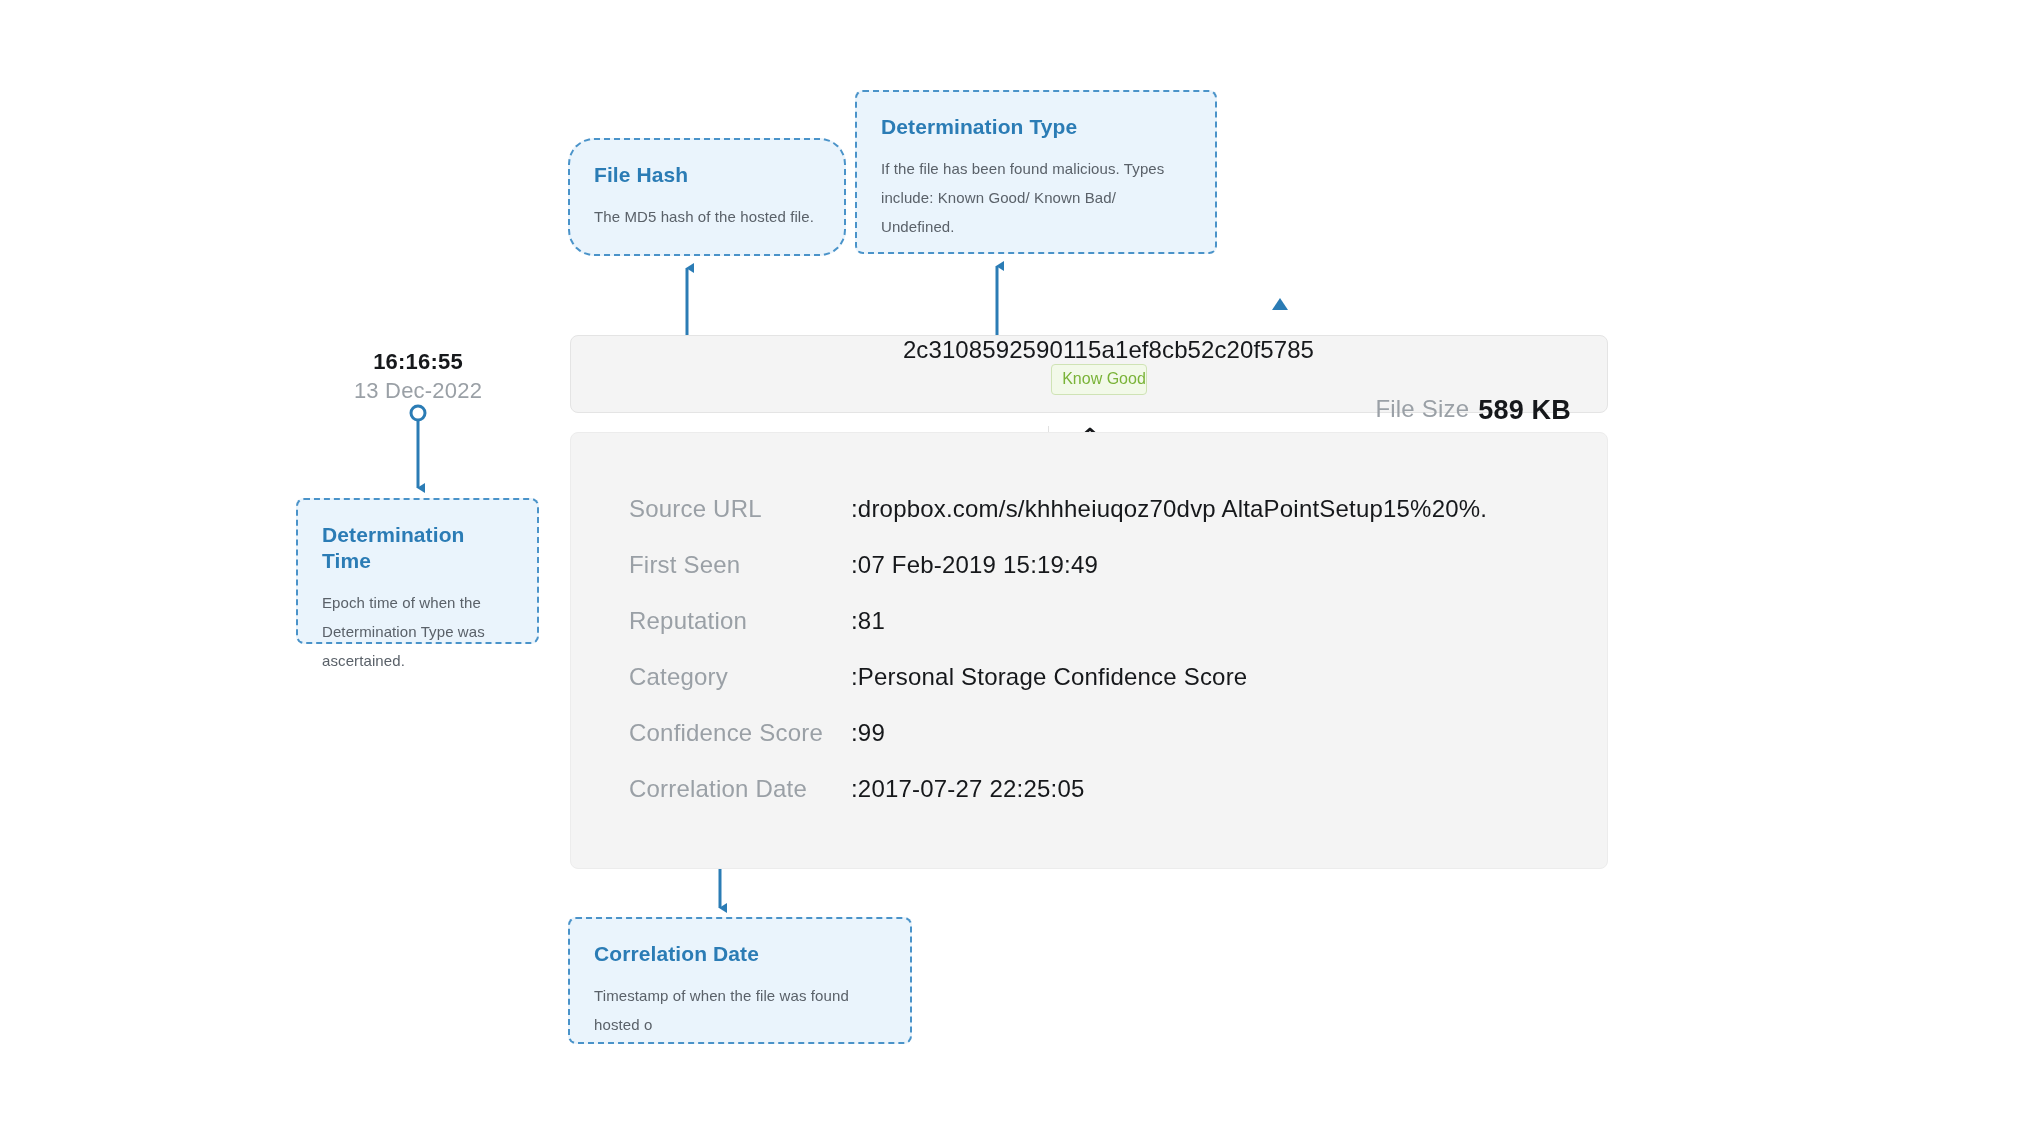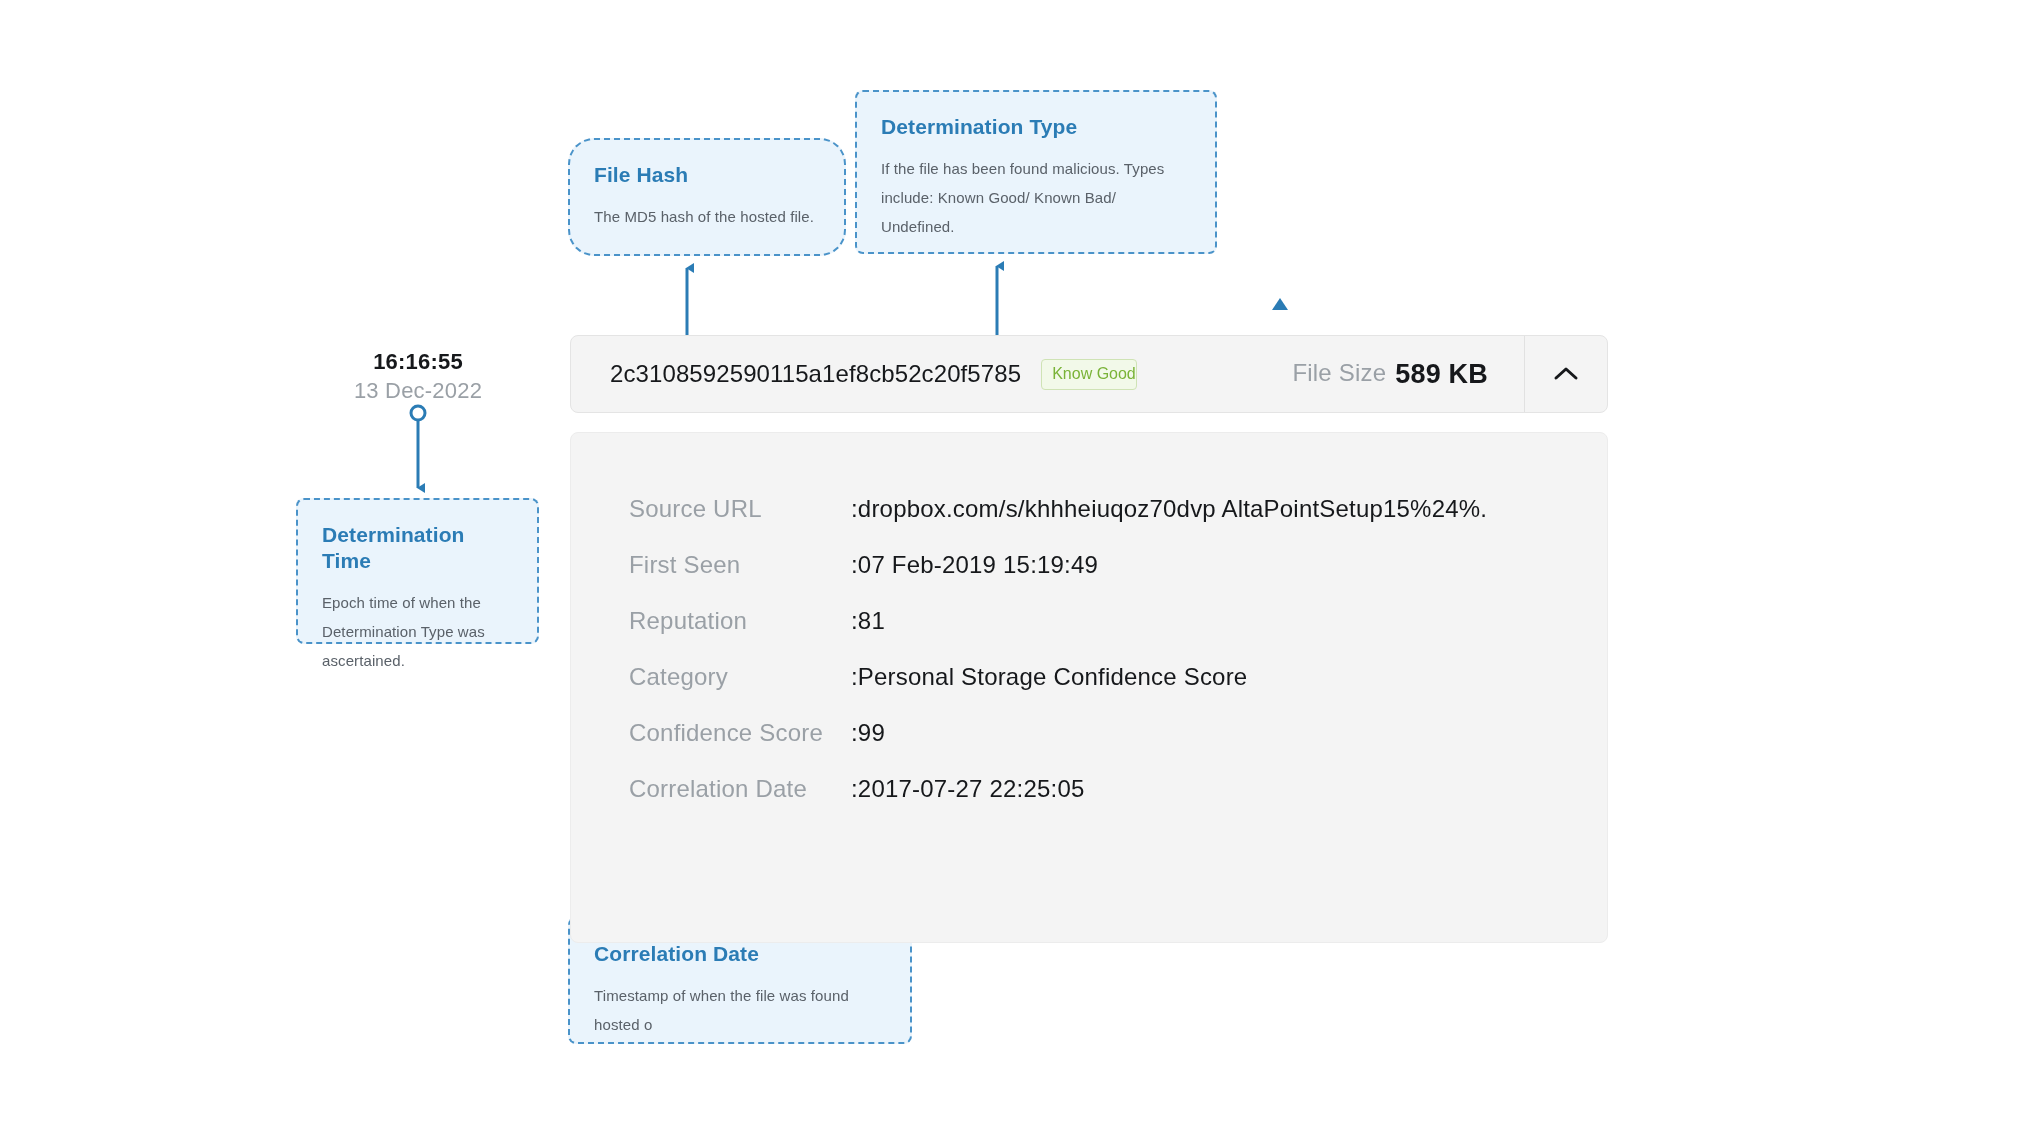--- a/index.html
+++ b/index.html
@@ -89,20 +89,21 @@
     left: 570px;
     top: 335px;
     width: 1038px;
     height: 78px;
     box-sizing: border-box;
     background: #f4f4f4;
     border: 1px solid #e4e4e4;
     border-radius: 8px;
     display: flex;
     align-items: center;
+    flex-direction: column;
   }
   #record-hash {
     margin-left: 39px;
     color: #16181b;
     font-size: 24px;
     letter-spacing: 0.1px;
     white-space: nowrap;
   }
   #determination-badge {
     margin-left: 20px;
@@ -145,21 +146,21 @@
     cursor: pointer;
   }
   #collapse-button svg { display: block; }
 
   
   #detail-panel {
     position: absolute;
     left: 570px;
     top: 432px;
     width: 1038px;
-    height: 511px;
+    height: 437px;
     box-sizing: border-box;
     background: #f4f4f4;
     border: 1px solid #ececec;
     border-radius: 8px;
     padding: 62px 0 0 0;
   }
   .detail-row {
     display: flex;
     align-items: baseline;
     height: 56px;
@@ -258,21 +259,21 @@
           <polyline points="3,12 13,3 23,12" fill="none" stroke="#16181b" stroke-width="3" stroke-linecap="round" stroke-linejoin="round"></polyline>
         </svg>
       </span>
     </div>
   </div>
 
   <div id="detail-panel">
 
     <div class="detail-row">
       <div class="detail-label">Source URL</div>
-      <div class="detail-value">:dropbox.com/s/khhheiuqoz70dvp AltaPointSetup15%24%.</div>
+      <div class="detail-value">:dropbox.com/s/khhheiuqoz70dvp AltaPointSetup15%20%.</div>
     </div>
 
     <div class="detail-row">
       <div class="detail-label">First Seen</div>
       <div class="detail-value">:07 Feb-2019 15:19:49</div>
     </div>
 
     <div class="detail-row">
       <div class="detail-label">Reputation</div>
       <div class="detail-value">:81</div>

